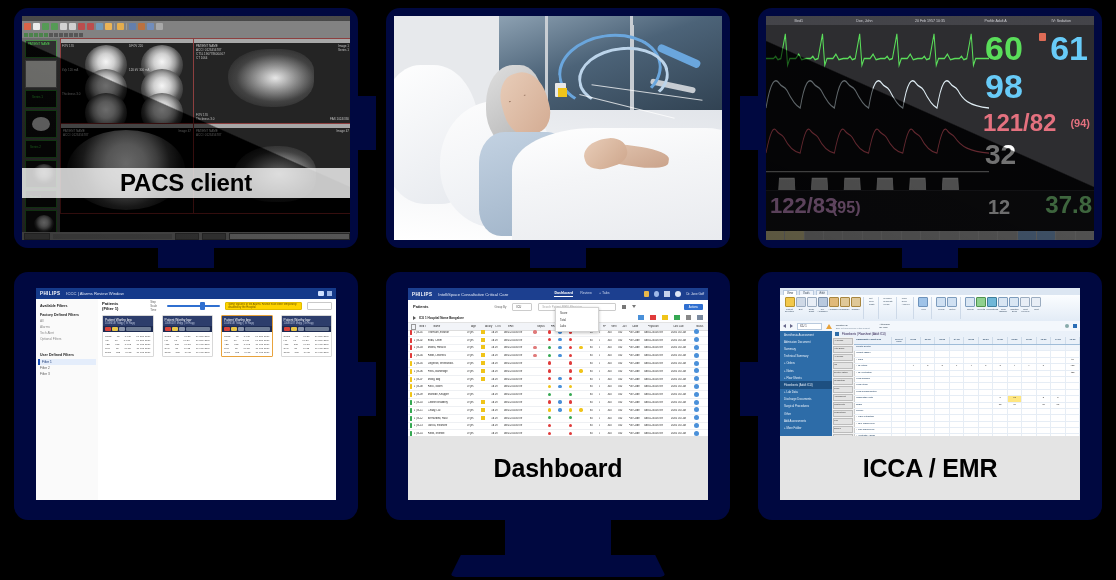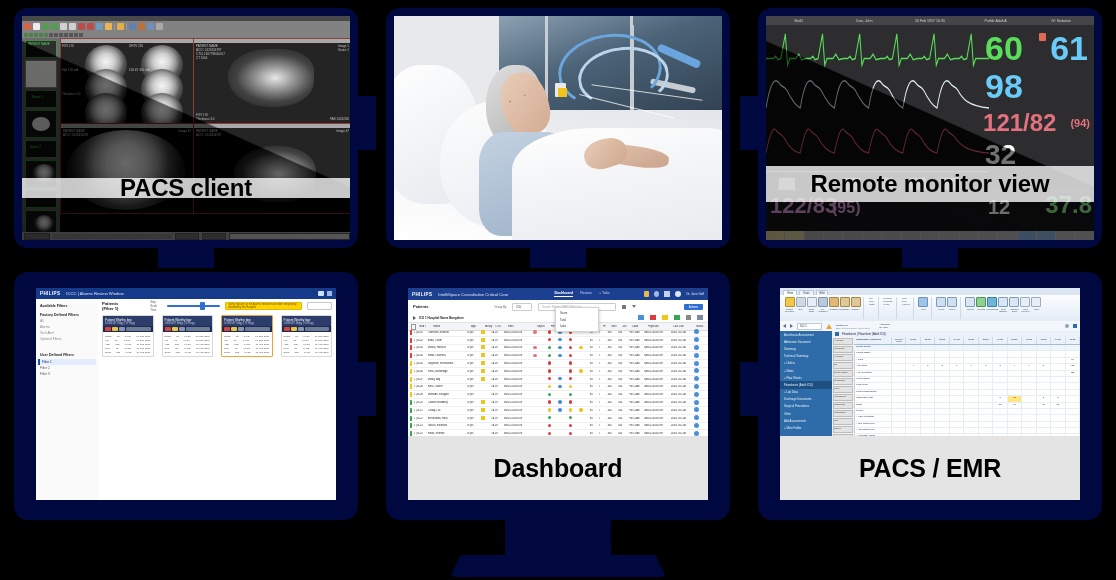--- a/index.html
+++ b/index.html
@@ -329,21 +329,21 @@
           <i style="width:24px;"></i>
           <i style="width:120px;background:#8a8a8a;border:none;"></i>
           <i style="width:22px;"></i>
           <i style="width:22px;"></i>
           <i style="width:120px;background:#c4c4c4;"></i>
         </div>
 
         <div class="sheen"></div>
       </div>
 
-      <div class="caption cap-translucent" style="bottom:42px;height:20px;font-size:24px;">
+      <div class="caption cap-translucent" style="bottom:42px;height:30px;font-size:24px;">
         <span>PACS client</span>
       </div>
     </div>
   </div>
 
   <div class="monitor" style="left:386px;top:8px;width:344px;height:240px;">
     <div class="screen" style="left:8px;top:8px;width:328px;height:224px;">
       <div class="av">
         <div class="av-window"></div>
         <div class="av-winmull" style="left:46%;"></div>
@@ -477,23 +477,20 @@
           <i></i>
           <i class="b"></i>
           <i class="b"></i>
           <i></i>
           <i></i>
         </div>
 
         <div class="sheen"></div>
       </div>
 
-      <div class="caption cap-translucent" style="bottom:38px;height:36px;font-size:24px;">
-        <span>Remote monitor view</span>
-      </div>
     </div>
   </div>
 
   <div class="monitor" style="left:14px;top:272px;width:344px;height:248px;">
     <div class="screen" style="left:22px;top:16px;width:300px;height:212px;">
       <div class="his">
 
         <div class="his-title">
           <span class="philips-logo">PHILIPS</span>
           <span class="his-title-txt">ICCC | Alarms Review Window</span>
@@ -1758,18 +1755,18 @@
           <i style="width:8px;height:5px;background:#2f6fd0;border-radius:1px;"></i>
           <i style="width:5px;height:5px;background:#b9cade;"></i>
           <i style="width:5px;height:5px;background:#b9cade;"></i>
           <i style="width:5px;height:5px;background:#e8c547;"></i>
           <i style="width:5px;height:5px;background:#b9cade;"></i>
           <span style="margin-left:auto;font-size:2.2px;color:#456;">&nbsp;</span>
         </div>
       </div>
 
       <div class="caption cap-solid" style="bottom:0;height:64px;font-size:25px;">
-        <span>PACS / EMR</span>
+        <span>ICCA / EMR</span>
       </div>
     </div>
   </div>
 
 </div>
 
 </body></html>

